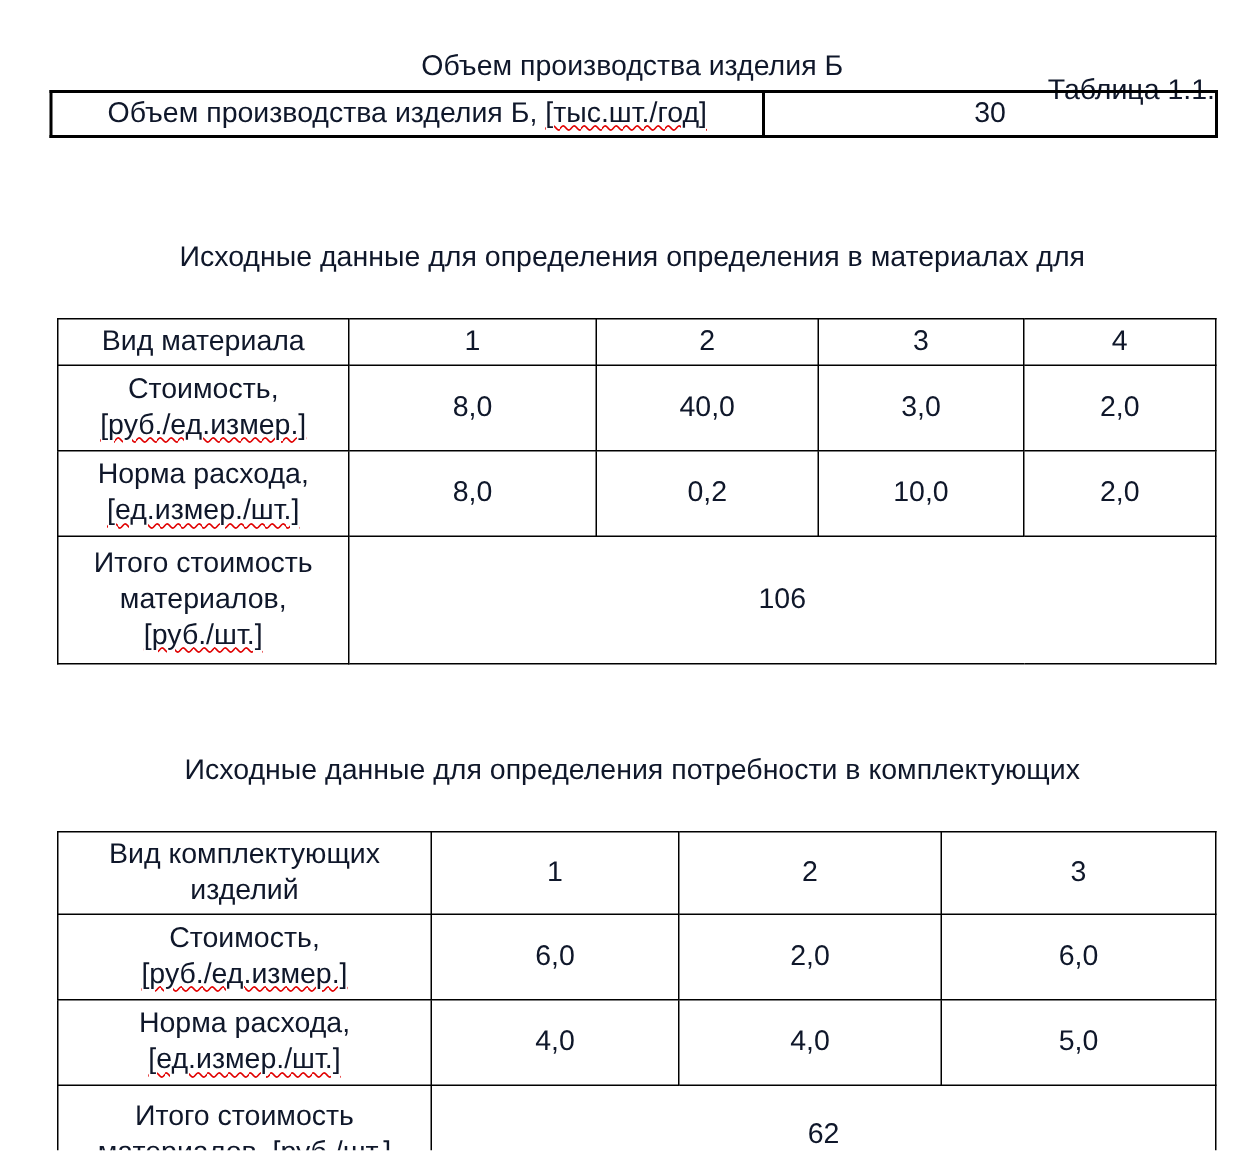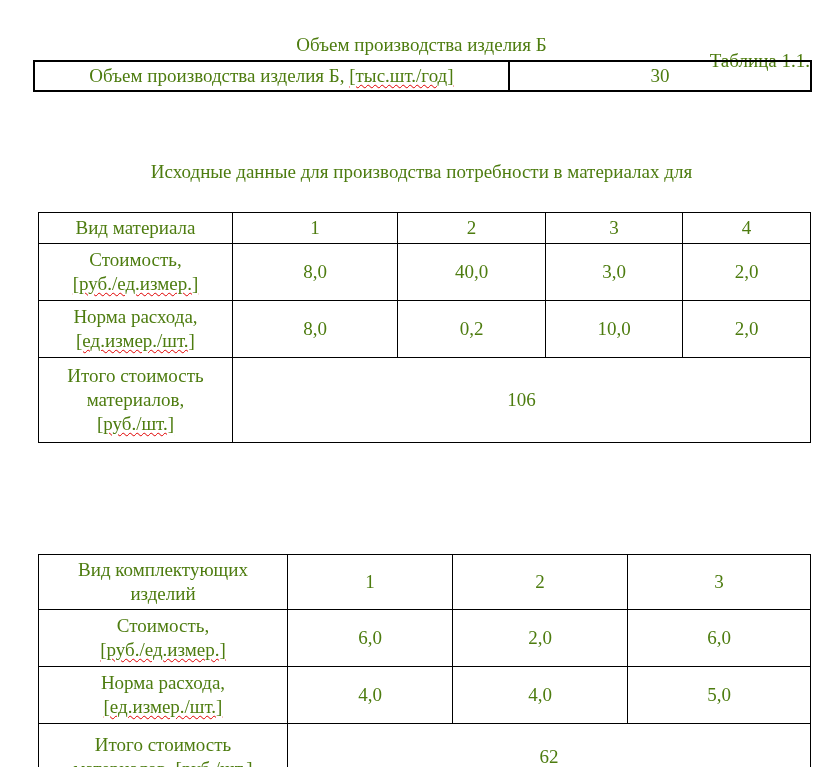--- a/index.html
+++ b/index.html
@@ -1,24 +1,24 @@
 <!DOCTYPE html>
 <html><head>
 <meta charset="utf-8">
 <style>
   html,body { margin:0; padding:0; background:#ffffff; }
   .page {
     position:relative;
     width:837px; height:767px;
     background:#ffffff;
     overflow:hidden;
-    font-family:Liberation Serif, serif;
+    font-family:Liberation Sans, sans-serif;
     font-size:19px;
     line-height:24px;
-    color:#4d7c0f;
+    color:#0f172a;
   }
   .caprow { position:absolute; left:33px; width:777px; text-align:center; }
   .capline { position:absolute; left:33px; width:777px; text-align:center; }
   .captag { position:absolute; right:0; top:16px;text-align:center; }
   table.t {
     position:absolute;
     border-collapse:collapse;
     table-layout:fixed;
   }
   table.t td {
@@ -61,21 +61,21 @@
     <tbody>
       <tr class="h26">
         <td>
           <span>Объем производства изделия Б, </span><span class="sp">[тыс.шт./год]</span>
         </td>
         <td>30</td>
       </tr>
     </tbody>
   </table>
 
-  <div class="capline" style="top:160px;">Исходные данные для производства потребности в материалах для</div>
+  <div class="capline" style="top:160px;">Исходные данные для определения определения в материалах для</div>
 
   <table class="t" style="top:212px;left:38px;width:772px;">
     <colgroup>
       <col style="width:194px">
         <col style="width:165px">
         <col style="width:148px">
         <col style="width:137px">
         <col style="width:128px">
     </colgroup>
     <tbody>
@@ -110,20 +110,21 @@
         <td>
           <div>Итого стоимость</div>
           <div>материалов,</div>
           <div class="sp">[руб./шт.]</div>
         </td>
         <td colspan="4">106</td>
       </tr>
     </tbody>
   </table>
 
+  <div class="capline" style="top:502px;">Исходные данные для определения потребности в комплектующих</div>
 
   <table class="t" style="top:554px;left:38px;width:772px;">
     <colgroup>
       <col style="width:249px">
         <col style="width:165px">
         <col style="width:175px">
         <col style="width:183px">
     </colgroup>
     <tbody>
       <tr class="h52">

